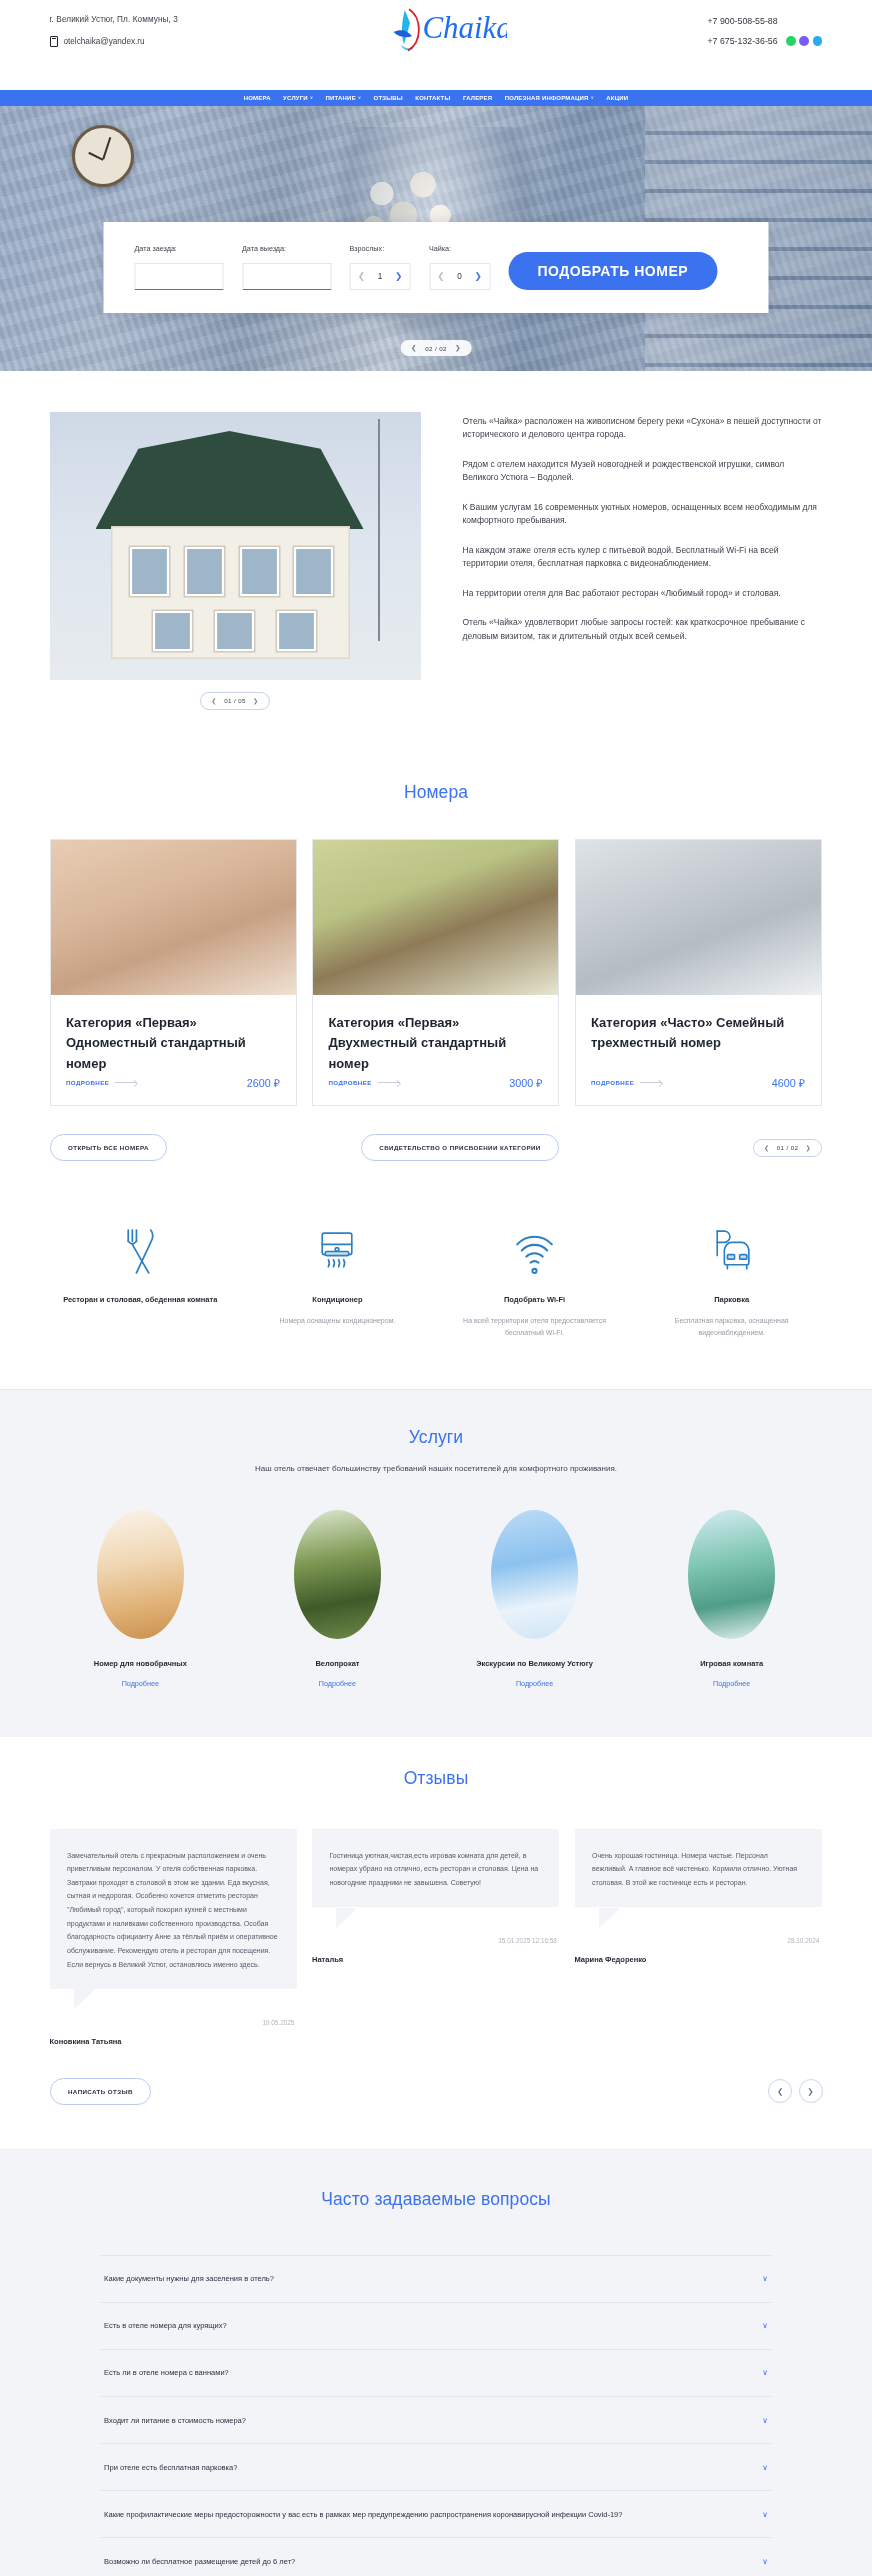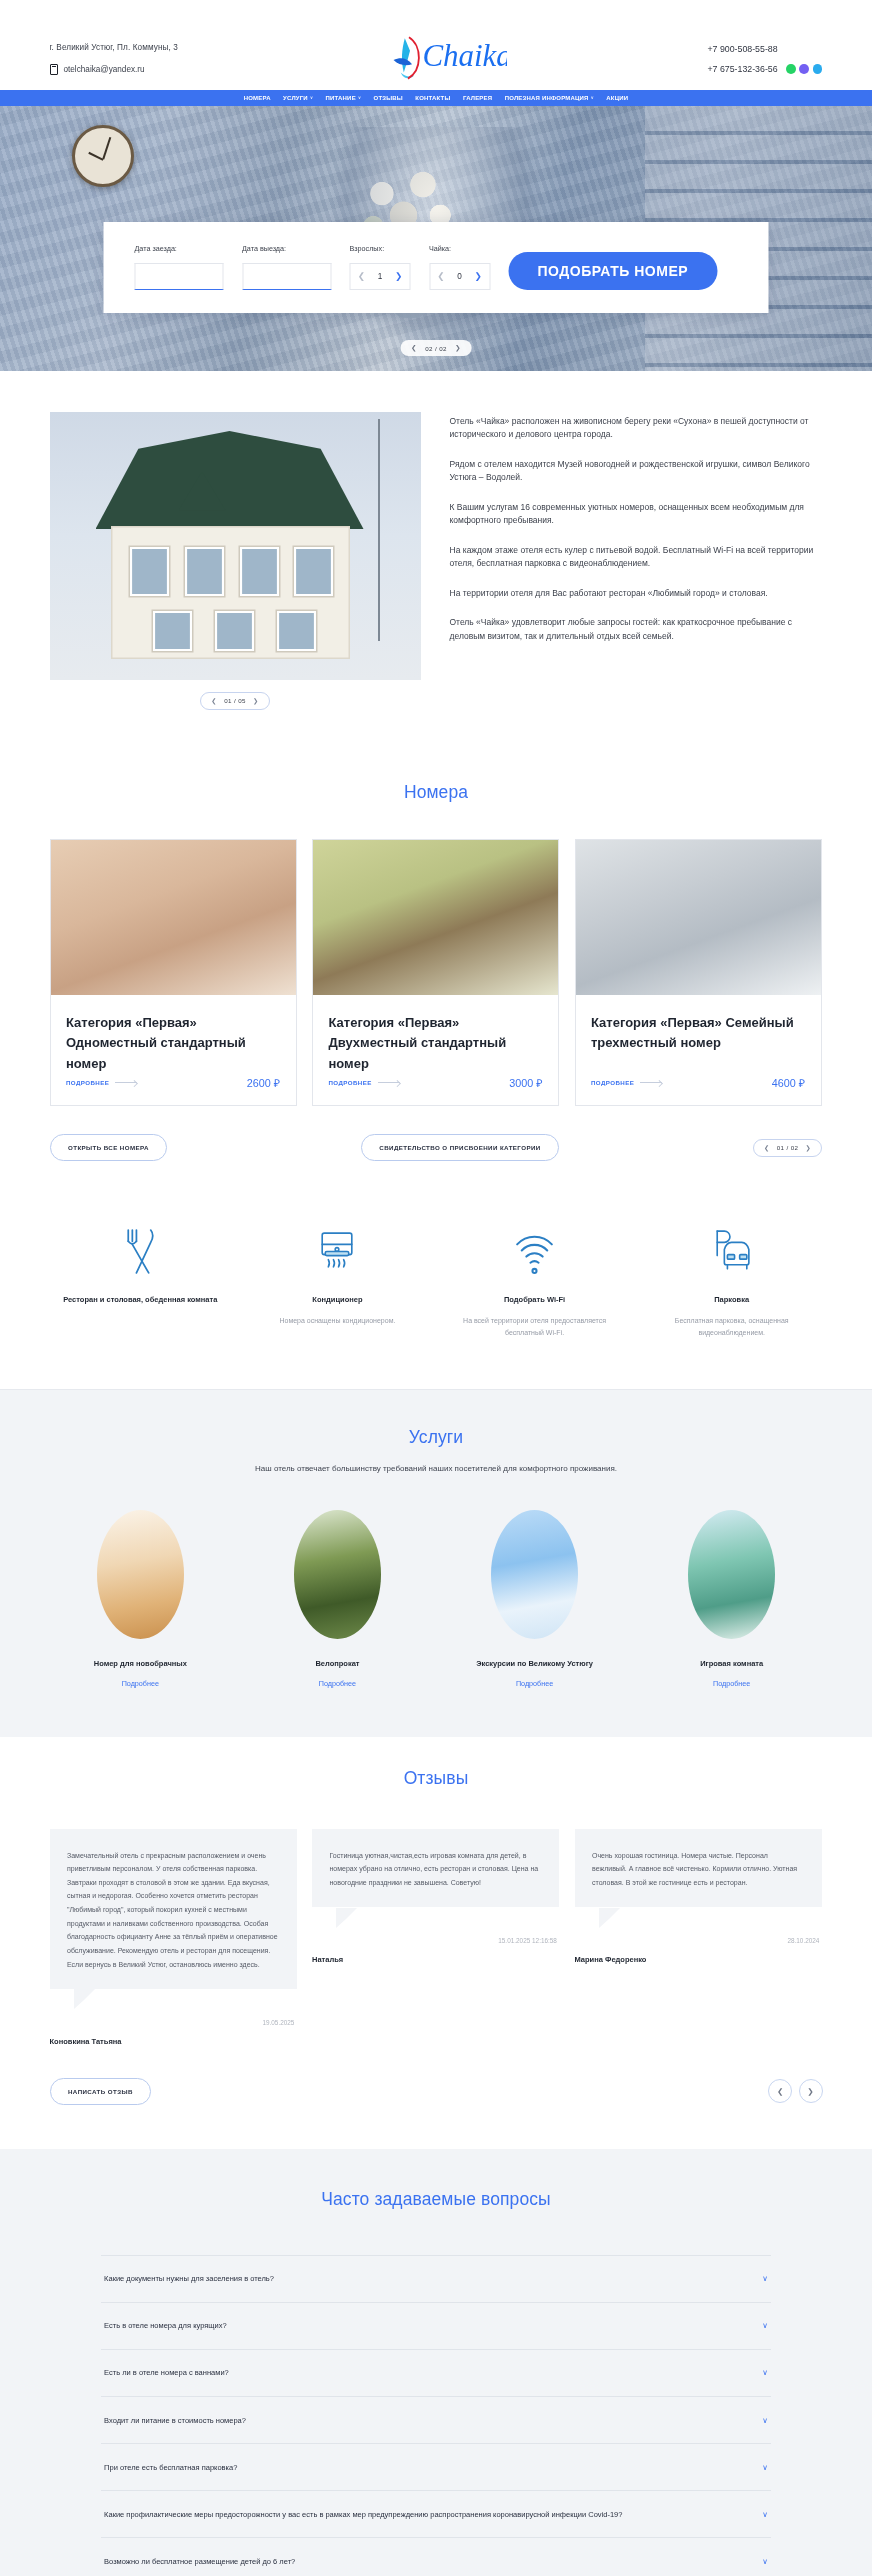--- a/index.html
+++ b/index.html
@@ -15,21 +15,21 @@
     width:872px;
     font-family:"Liberation Sans", sans-serif;
     color:var(--text);
     background:#fff;
     -webkit-font-smoothing:antialiased;
   }
   .wrap{ width:773px; margin:0 auto; }
   .wrap-narrow{ width:670px; margin:0 auto; }
 
   
-  .topbar{ height:90px; display:flex; align-items:flex-end; background:#fff; }
+  .topbar{ height:90px; display:flex; align-items:flex-start; background:#fff; }
   .topbar-inner{ width:773px; margin:0 auto; display:flex; align-items:center; justify-content:space-between; }
   .tb-left{ display:flex; flex-direction:column; gap:11.3px; font-size:8.2px; color:#3a3f4a; }
   .tb-addr{ font-size:8.2px; letter-spacing:0.1px; }
   .tb-mail{ display:flex; align-items:center; gap:5.2px; font-size:8.2px; }
   .mail-ico{ width:8.8px; height:11.3px; border:1px solid #1d2129; border-radius:1px; position:relative; flex:0 0 auto;}
   .mail-ico:after{ content:""; position:absolute; left:1px; right:1px; top:1.5px; height:4.1px;
      border-top:1px solid #1d2129; clip-path:polygon(0 0,50% 100%,100% 0); }
   .tb-center{ flex:0 0 auto; }
   .logo{ width:129px; height:62px; position:relative; }
   .tb-right{ display:flex; flex-direction:column; gap:10.3px; align-items:flex-start; font-size:8.8px; }
@@ -106,21 +106,21 @@
     font-family:inherit; font-size:14px; font-weight:bold; letter-spacing:0.5px; text-transform:uppercase; cursor:pointer; }
 
   
   .hero-pager{ position:absolute; left:50%; transform:translateX(-50%); bottom:14.4px;
     display:flex; align-items:center; gap:8.2px; padding:4.1px 10.3px; border-radius:11.3px;
     background:rgba(255,255,255,.9); font-size:6.2px; letter-spacing:0.4px; color:#3a3f4a; }
   .hero-pager .ar{ color:#6f7684; cursor:pointer; font-size:6.7px; }
 
   
   .about{ padding:41px 0 49px; }
-  .about-inner{ display:flex; gap:29px; align-items:flex-start; }
+  .about-inner{ display:flex; gap:42px; align-items:flex-start; }
   .about-media{ width:371px; flex:0 0 auto; }
   .about-photo{
     width:371px; height:268px; position:relative; overflow:hidden;
     background:linear-gradient(180deg,#cfd9e6 0%,#dde5ee 46%,#e7ebef 100%);
   }
   .roof{ position:absolute; left:46px; top:19.6px; width:268px; height:98px; background:#2e4d3f;
      clip-path:polygon(0 100%,16% 18%,50% 0,84% 18%,100% 100%); }
   .wallblock{ position:absolute; left:61px; top:114px; width:239px; height:133px; background:#f2efe6;
      box-shadow:inset 0 0 0 1.5px #ddd8cb; }
   .win{ position:absolute; background:#9fb6c9; box-shadow:inset 0 0 0 2.1px #fff, 0 0 0 1.5px #cfcabd; }
@@ -397,21 +397,21 @@
             <span>Подробнее</span>
             <span class="arrow"></span>
           </div>
           <div class="room-price">3000 ₽</div>
         </div>
       </div>
 
       <div class="room-card">
         <div class="room-img c"></div>
         <div class="room-body">
-          <div class="room-title">Категория «Первая» Семейный трехместный номер</div>
+          <div class="room-title">Категория «Часто» Семейный трехместный номер</div>
         </div>
         <div class="room-foot">
           <div class="room-more">
             <span>Подробнее</span>
             <span class="arrow"></span>
           </div>
           <div class="room-price">4600 ₽</div>
         </div>
       </div>
     </div>

